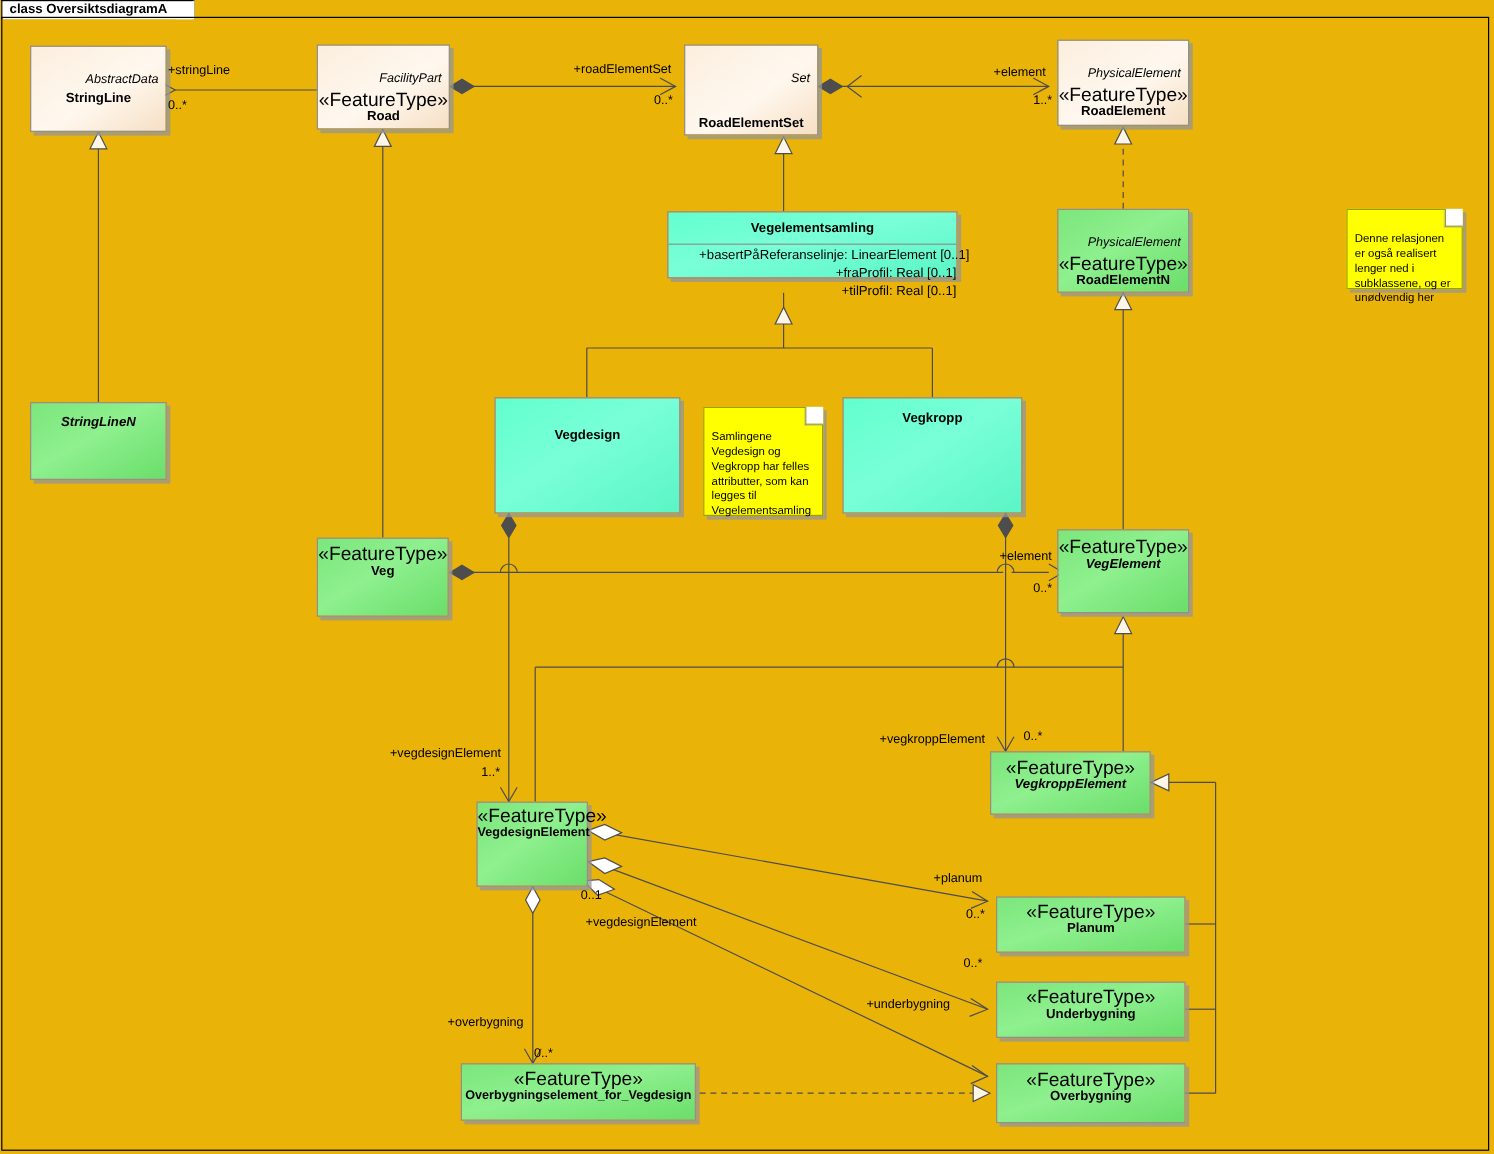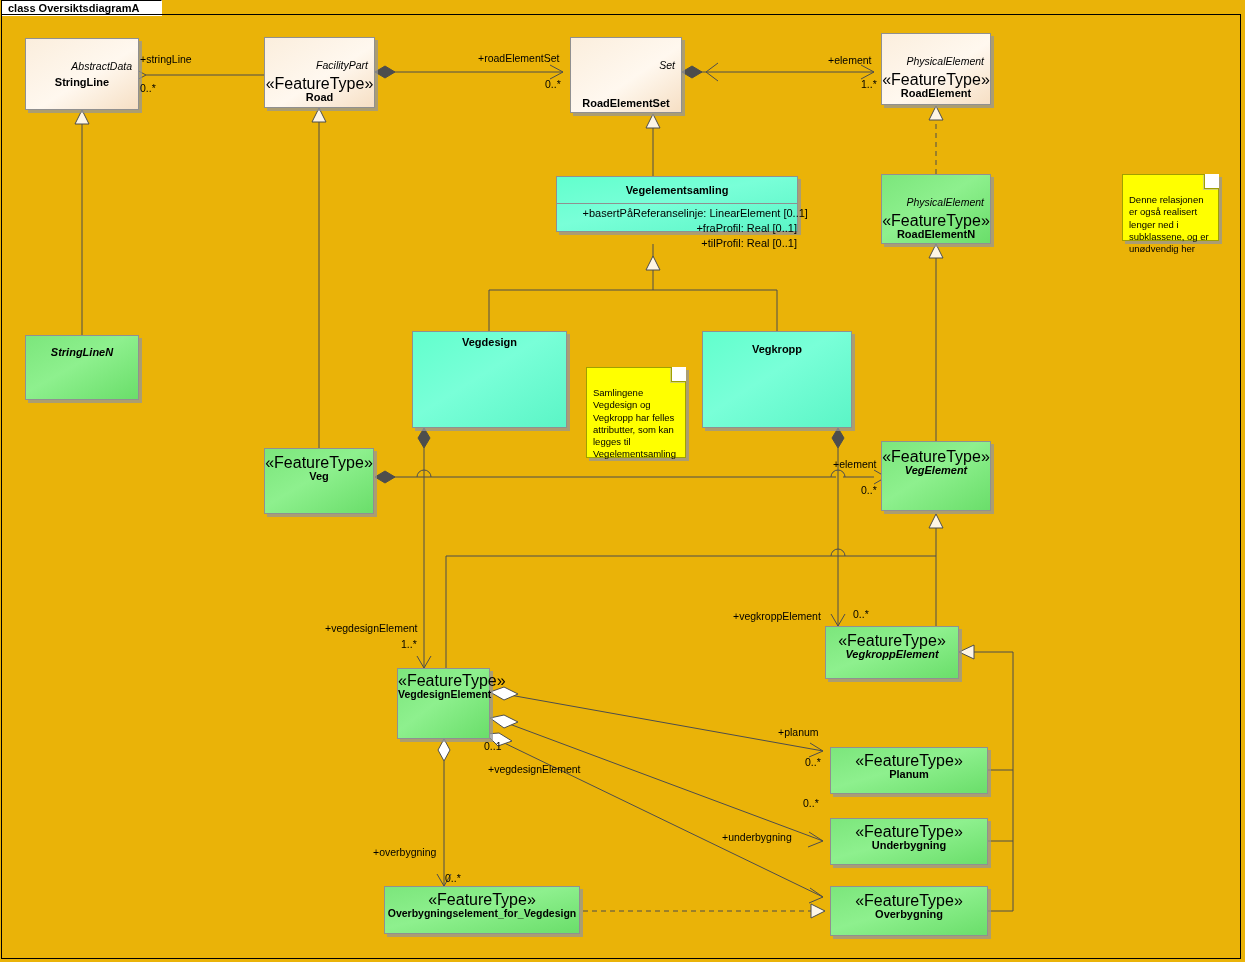--- a/index.html
+++ b/index.html
@@ -181,21 +181,21 @@
     <div class="parent">PhysicalElement</div>
     <div class="stereo" style="padding-top:5px;">«FeatureType»</div>
     <div class="nm">RoadElementN</div>
   </div>
 
   <div class="cls green" style="left:25px;top:335px;width:114px;height:65px;">
     <div class="nm abs" style="padding-top:9px;">StringLineN</div>
   </div>
 
   <div class="cls teal" style="left:412px;top:331px;width:155px;height:97px;">
-    <div class="nm" style="padding-top:3px;">Vegdesign</div>
+    <div class="nm" style="padding-top:24px;">Vegdesign</div>
   </div>
 
   <div class="cls teal" style="left:702px;top:331px;width:150px;height:97px;">
     <div class="nm" style="padding-top:10px;">Vegkropp</div>
   </div>
 
   <div class="cls green" style="left:264px;top:448px;width:110px;height:66px;">
     <div class="stereo" style="padding-top:7px;">«FeatureType»</div>
     <div class="nm">Veg</div>
   </div>
@@ -233,21 +233,21 @@
   <div class="cls green" style="left:384px;top:886px;width:196px;height:48px;">
     <div class="stereo" style="padding-top:6px;">«FeatureType»</div>
     <div class="nm" style="font-size:10.5px;">Overbygningselement_for_Vegdesign</div>
   </div>
 
   <div class="note" style="left:1122px;top:174px;width:97px;height:67px;">
     <span class="fold"></span>
     <span>Denne relasjonen er også realisert lenger ned i subklassene, og er unødvendig her</span>
   </div>
 
-  <div class="note" style="left:586px;top:339px;width:100px;height:91px;margin-top:28px;">
+  <div class="note" style="left:586px;top:339px;width:100px;height:91px;">
     <span class="fold"></span>
     <span>Samlingene Vegdesign og Vegkropp har felles attributter, som kan legges til Vegelementsamling</span>
   </div>
 
   <div class="lbl" style="left:140px;top:53px;">+stringLine</div>
   <div class="lbl" style="left:140px;top:82px;">0..*</div>
   <div class="lbl" style="left:478px;top:52px;">+roadElementSet</div>
   <div class="lbl" style="left:545px;top:78px;">0..*</div>
   <div class="lbl" style="left:828px;top:54px;">+element</div>
   <div class="lbl" style="left:861px;top:78px;">1..*</div>

